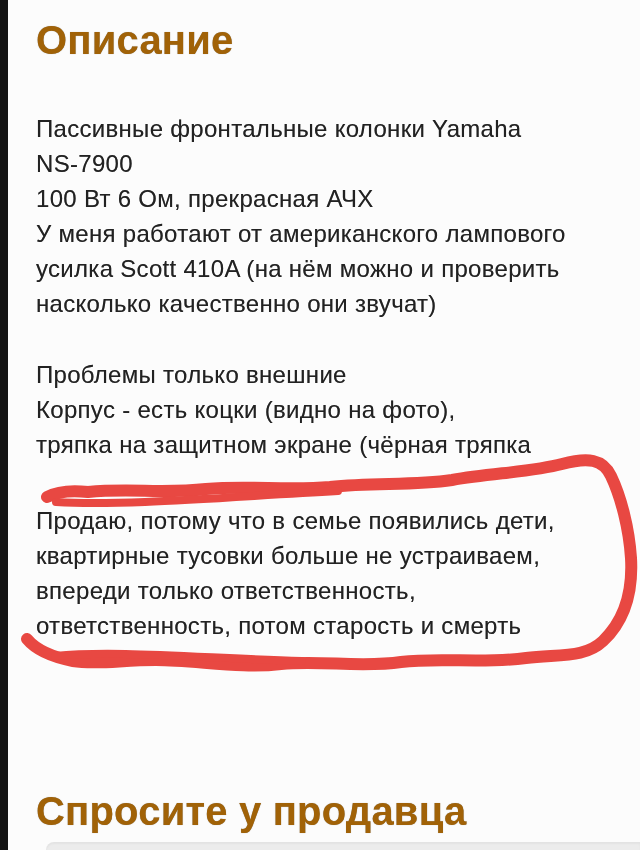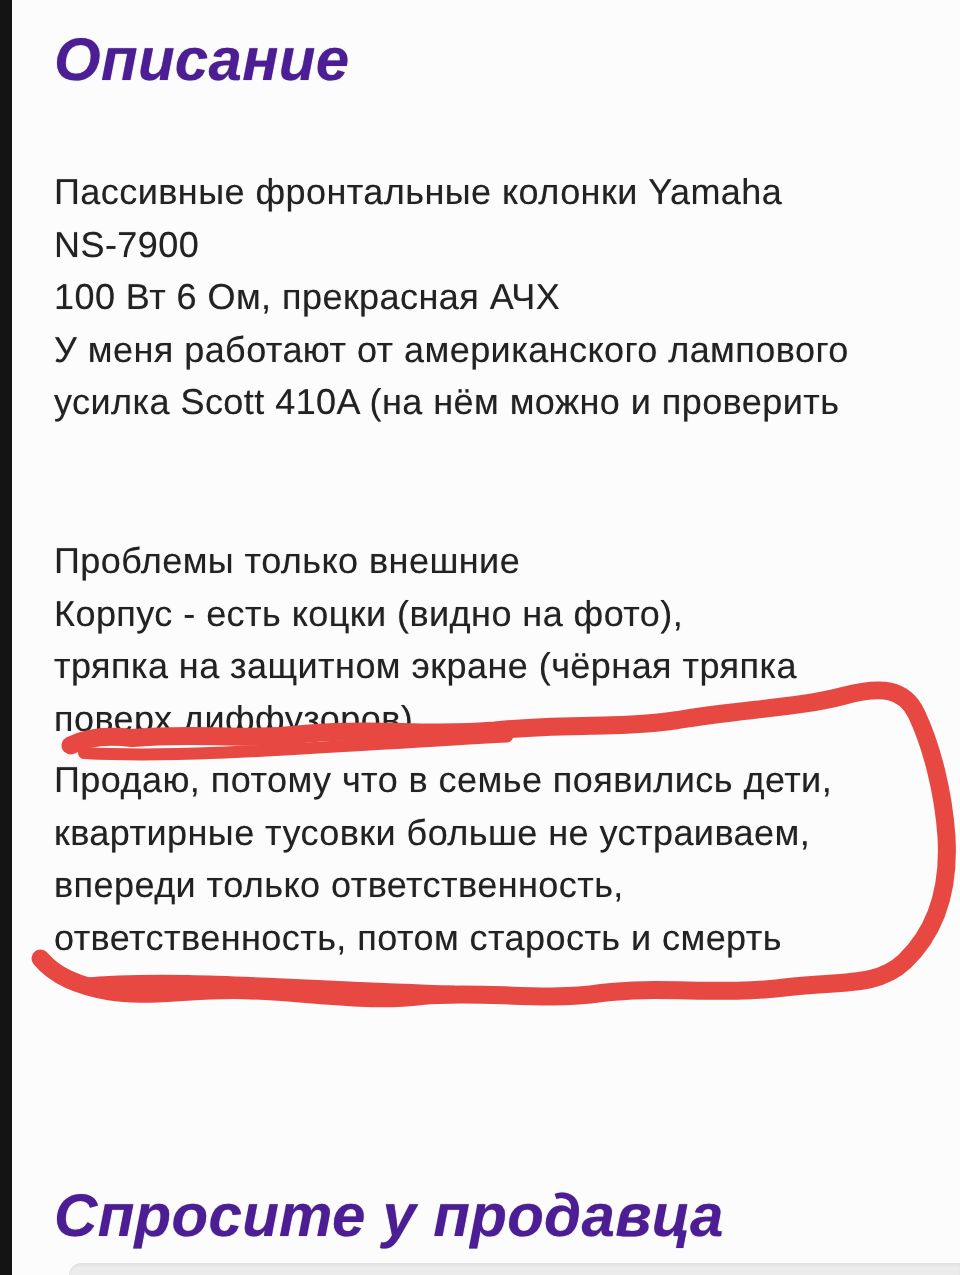--- a/index.html
+++ b/index.html
@@ -20,25 +20,24 @@
     left: 0; top: 0;
     width: 8px; height: 850px;
     background: #141414;
   }
   .h1 {
     position: absolute;
     left: 36px;
     font-size: 40px;
     line-height: 44px;
     font-weight: bold;
-    color: #4c1d95;
+    color: #a16207;
     letter-spacing: 0.2px;
     white-space: nowrap;
     text-shadow: 0 0 0.7px rgba(20,20,20,0.5);
-    font-style: italic;
   }
   .title-1 { top: 18px; }
   .title-2 { top: 789px; }
   .para {
     position: absolute;
     left: 36px;
     font-size: 24px;
     line-height: 35px;
     color: #222222;
     letter-spacing: 0.3px;
@@ -73,27 +72,27 @@
   <div class="edge-bar"></div>
 
   <div class="h1 title-1">Описание</div>
 
   <div class="para para-1">
     <div>Пассивные фронтальные колонки Yamaha</div>
     <div>NS-7900</div>
     <div>100 Вт 6 Ом, прекрасная АЧХ</div>
     <div>У меня работают от американского лампового</div>
     <div>усилка Scott 410A (на нём можно и проверить</div>
+    <div>насколько качественно они звучат)</div>
   </div>
 
   <div class="para para-2">
     <div>Проблемы только внешние</div>
     <div>Корпус - есть коцки (видно на фото),</div>
     <div>тряпка на защитном экране (чёрная тряпка</div>
-    <div>поверх диффузоров)</div>
   </div>
 
   <div class="para para-3">
     <div>Продаю, потому что в семье появились дети,</div>
     <div>квартирные тусовки больше не устраиваем,</div>
     <div>впереди только ответственность,</div>
     <div>ответственность, потом старость и смерть</div>
   </div>
 
 

